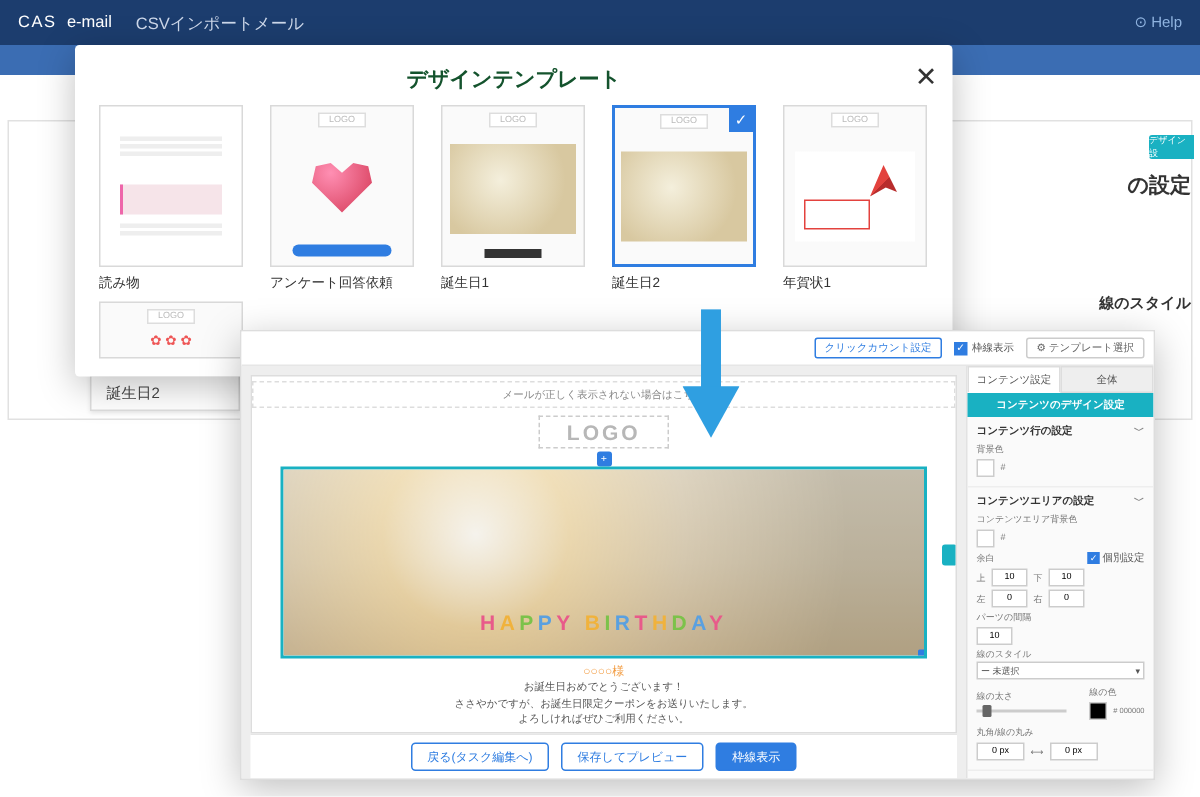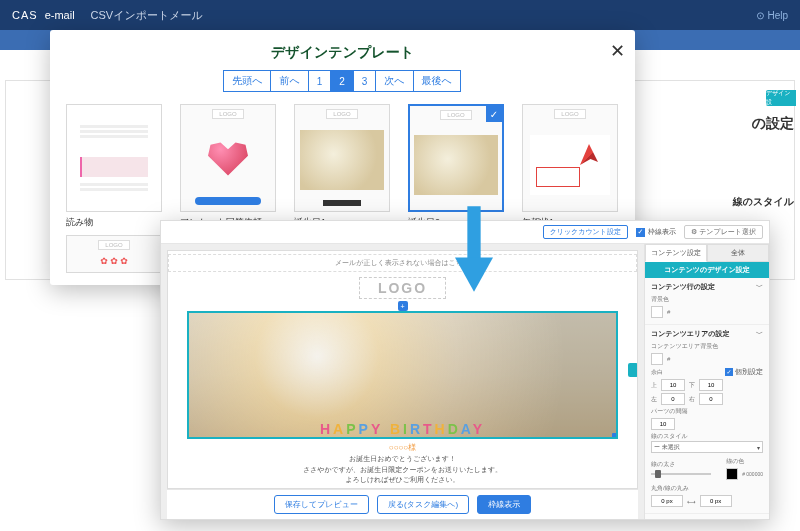--- a/index.html
+++ b/index.html
@@ -49,21 +49,21 @@
     .chk .box { width: 9px; height: 9px; background: #2f7de1; color: #fff; font-size: 7px; display: flex; align-items: center; justify-content: center; }
     .pill-gray { border: 1px solid #ccc; color: #666; padding: 1px 6px; border-radius: 2px; cursor: pointer; background:#fff; }
 
     .editor-body { flex: 1; display: flex; overflow: hidden; }
     .canvas-wrap { flex: 1; background: #eee; padding: 6px 6px 0; overflow: hidden; display:flex; flex-direction:column; }
     .canvas { flex:1; background: #fff; border: 1px solid #ddd; display: flex; flex-direction: column; align-items: center; position: relative; overflow:hidden; }
     .hint-row { width: 100%; text-align: center; font-size: 7px; color: #888; padding: 3px 0; border: 1px dashed #ddd; margin: 3px 6px; }
     .logo-box { border: 1px dashed #ccc; padding: 2px 18px; font-size: 14px; font-weight: bold; color: #b7b7b7; letter-spacing: 2px; margin: 2px 0; }
     .dot-handle { width: 10px; height: 10px; background: #2f7de1; color: #fff; font-size: 7px; border-radius: 2px; display:flex;align-items:center;justify-content:center; }
     .hero { width: 92%; height: 128px; border: 2px solid #19b1c2; position: relative; overflow: hidden; }
-    .hero-img { width: 100%; height: 100%; background: radial-gradient(circle at 30% 35%, rgba(255,255,255,.7), rgba(255,220,150,.4) 20%, rgba(200,180,150,.3) 45%, rgba(140,130,110,.4) 80%), linear-gradient(180deg, #e8e3d4 0%, #d9cfb8 50%, #c8b48f 100%); position: relative; display:flex; align-items:flex-end; justify-content:center; padding-bottom:0; }
+    .hero-img { width: 100%; height: 100%; background: radial-gradient(circle at 30% 35%, rgba(255,255,255,.7), rgba(255,220,150,.4) 20%, rgba(200,180,150,.3) 45%, rgba(140,130,110,.4) 80%), linear-gradient(180deg, #e8e3d4 0%, #d9cfb8 50%, #c8b48f 100%); position: relative; display:flex; align-items:flex-end; justify-content:center; padding-bottom:14px; }
     .candle-text { font-size: 14px; font-weight: bold; letter-spacing: 3px; }
     .candle-text span:nth-child(1){color:#e85a8a}
     .candle-text span:nth-child(2){color:#f0b23c}
     .candle-text span:nth-child(3){color:#7cc24a}
     .candle-text span:nth-child(4){color:#5aa0e0}
     .candle-text span:nth-child(5){color:#e85a8a}
     .candle-text span:nth-child(6){color:transparent}
     .candle-text span:nth-child(7){color:#f0b23c}
     .candle-text span:nth-child(8){color:#7cc24a}
     .candle-text span:nth-child(9){color:#5aa0e0}
@@ -122,29 +122,20 @@
 <div class="bg-subbar"></div>
 <div class="bg-strip"></div>
 <div class="bg-right-peek">デザイン設</div>
 <div class="bg-right-text1">の設定</div>
 <div class="bg-right-text2">線のスタイル</div>
 <div class="bg-pill">誕生日2</div>
 
 <div class="modal">
   <div class="modal-close">✕</div>
   <div class="modal-title">デザインテンプレート</div>
-  <div class="pager">
-    <button>先頭へ</button>
-    <button>前へ</button>
-    <button>1</button>
-    <button class="active">2</button>
-    <button>3</button>
-    <button>次へ</button>
-    <button>最後へ</button>
-  </div>
   <div class="tpl-grid">
     <div class="tpl">
       <div class="tpl-thumb th1">
         <div class="thumb-body" style="flex-direction:column;padding:6px;">
           <div class="bar"></div>
             <div class="bar"></div>
             <div class="bar"></div>
           <div style="width:84%;height:20px;background:#f6e4e9;margin-top:18px;border-left:2px solid #e6a;"></div>
           <div class="bar" style="margin-top:6px;"></div>
             <div class="bar"></div>
@@ -234,22 +225,22 @@
         </div>
         <div class="recipient">○○○○様</div>
         <div class="body-text">
           <div>お誕生日おめでとうございます！</div>
           <div>ささやかですが、お誕生日限定クーポンをお送りいたします。</div>
           <div>よろしければぜひご利用ください。</div>
         </div>
         <div class="side-handle"></div>
       </div>
       <div class="editor-footer">
+        <button class="btn-ghost">戻る(タスク編集へ)</button>
         <button class="btn-ghost">保存してプレビュー</button>
-        <button class="btn-ghost">戻る(タスク編集へ)</button>
         <button class="btn-primary">枠線表示</button>
       </div>
     </div>
     <div class="sidebar">
       <div class="side-tabs">
         <div class="side-tab active">コンテンツ設定</div>
         <div class="side-tab">全体</div>
       </div>
       <div class="side-banner">コンテンツのデザイン設定</div>
       <div class="side-sec">

